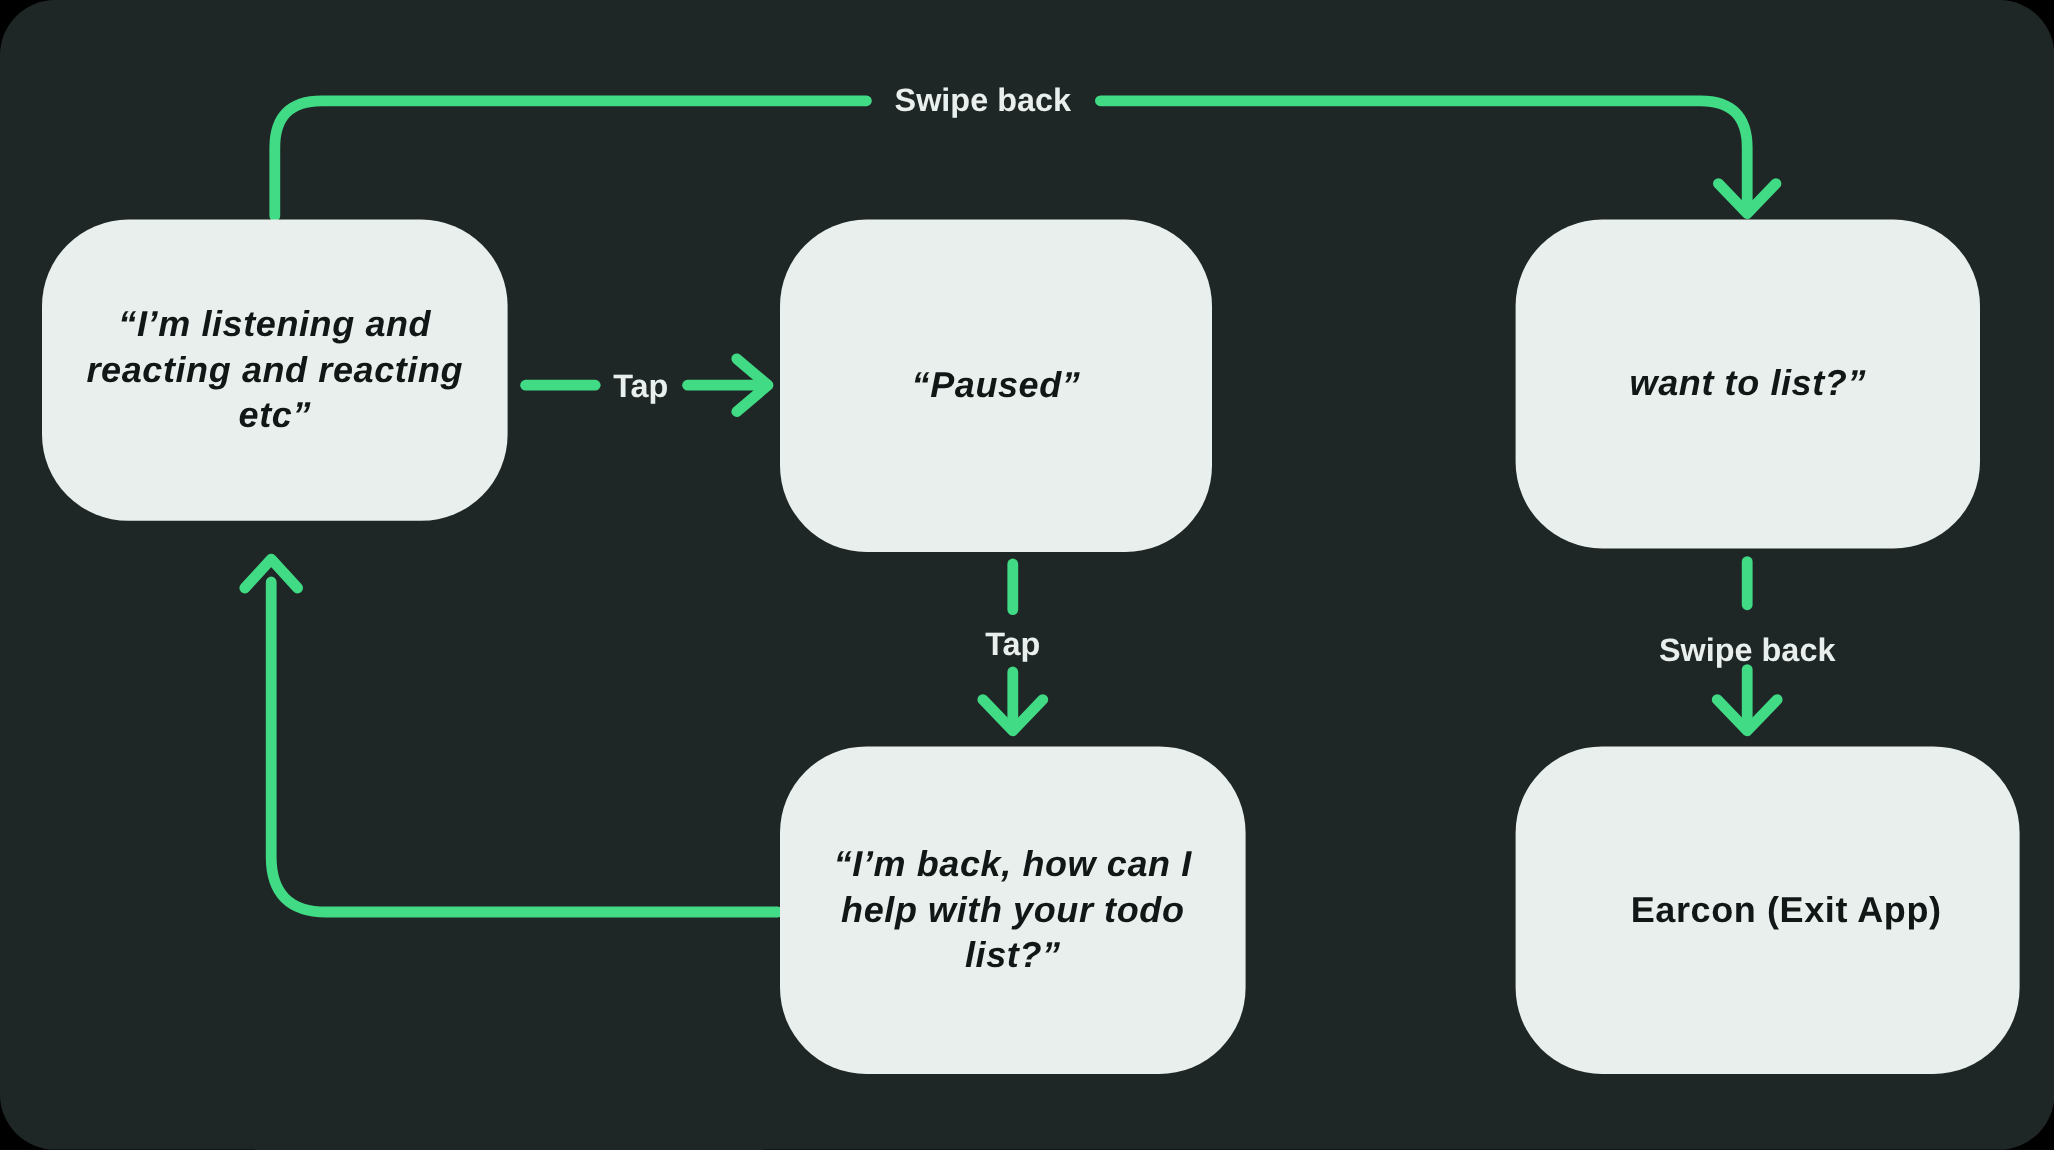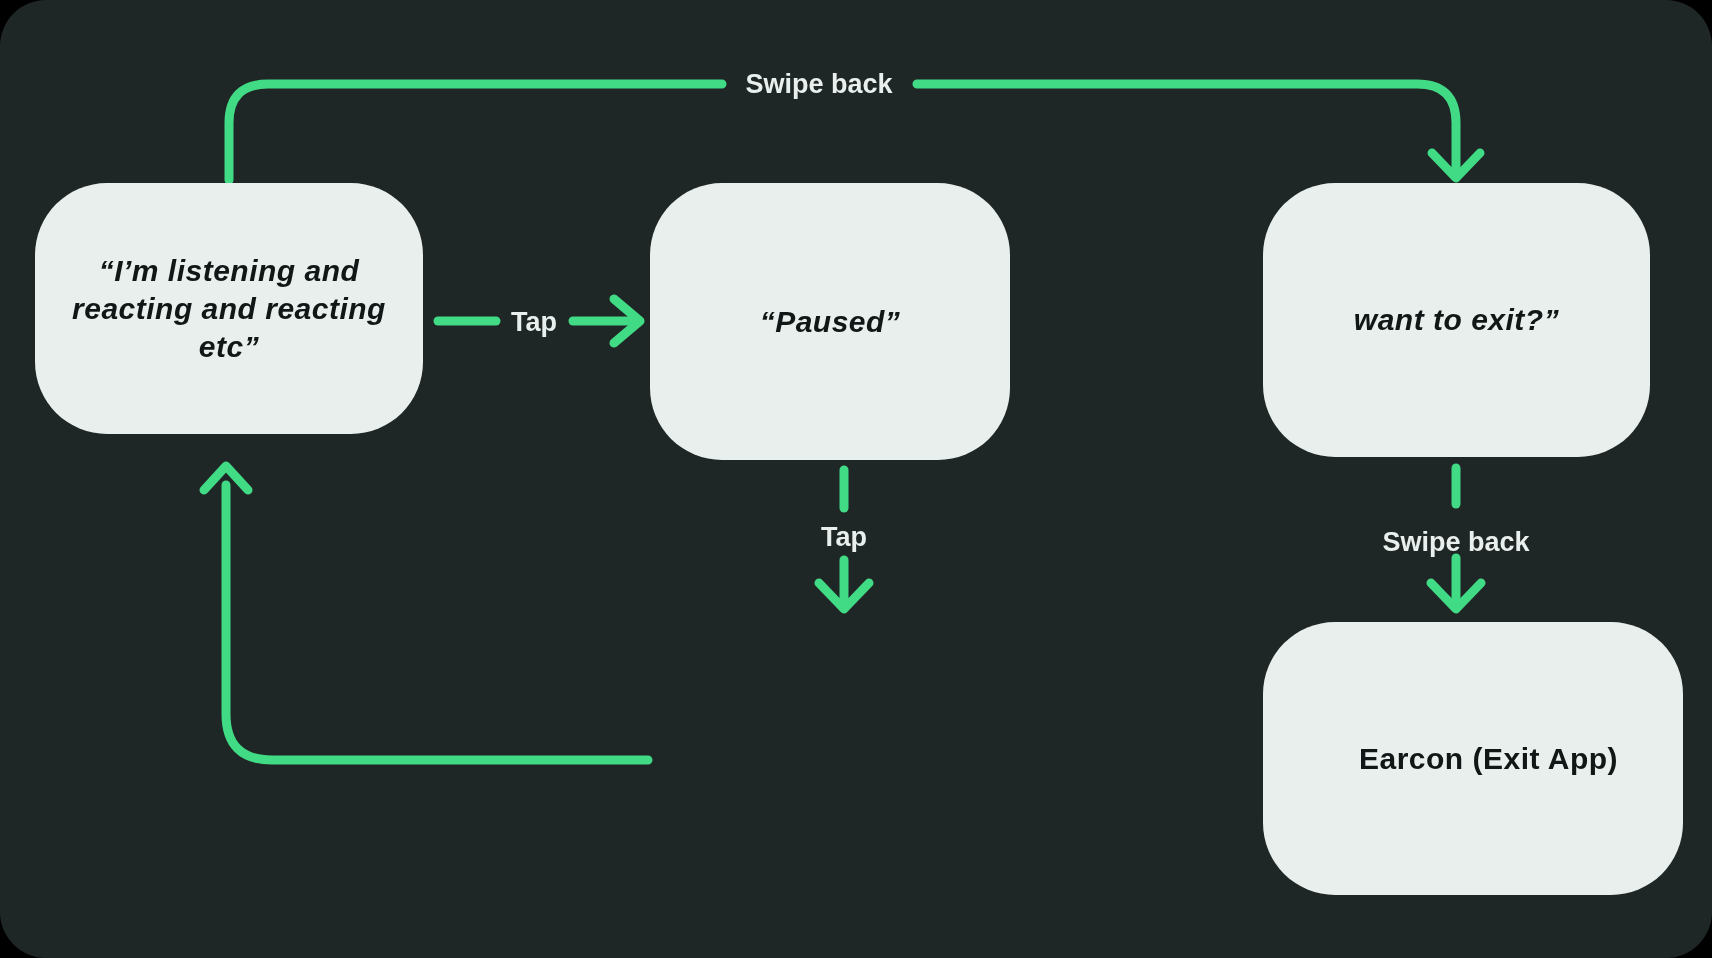--- a/index.html
+++ b/index.html
@@ -105,24 +105,31 @@
   </div>
 
   <div class="node node-paused">
     <div class="node-text">
       <div>“Paused”</div>
     </div>
   </div>
 
   <div class="node node-confirm-exit">
     <div class="node-text">
-      <div>want to exit?”</div>
+      <div>want to list?”</div>
     </div>
   </div>
 
+  <div class="node node-back-help">
+    <div class="node-text">
+      <div>“I’m back, how can I</div>
+      <div>help with your todo</div>
+      <div>list?”</div>
+    </div>
+  </div>
 
   <div class="node node-earcon">
     <div class="node-text plain">
       <div>Earcon (Exit App)</div>
     </div>
   </div>
 
   <div class="edge-label label-swipe-back-top">Swipe back</div>
   <div class="edge-label label-tap-horizontal">Tap</div>
   <div class="edge-label label-tap-vertical">Tap</div>

